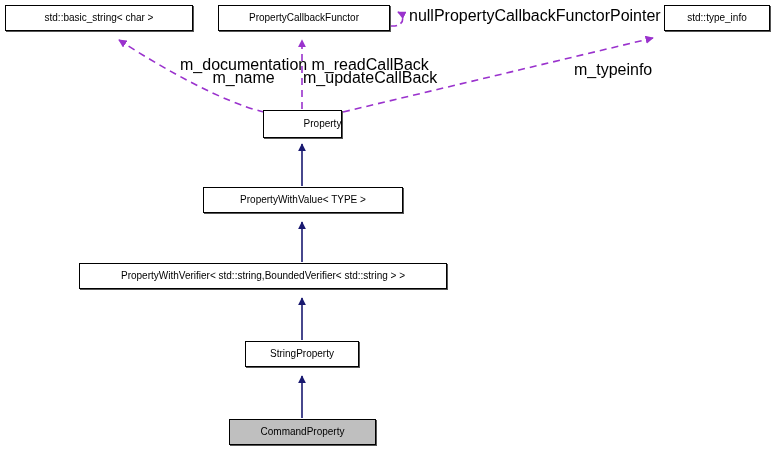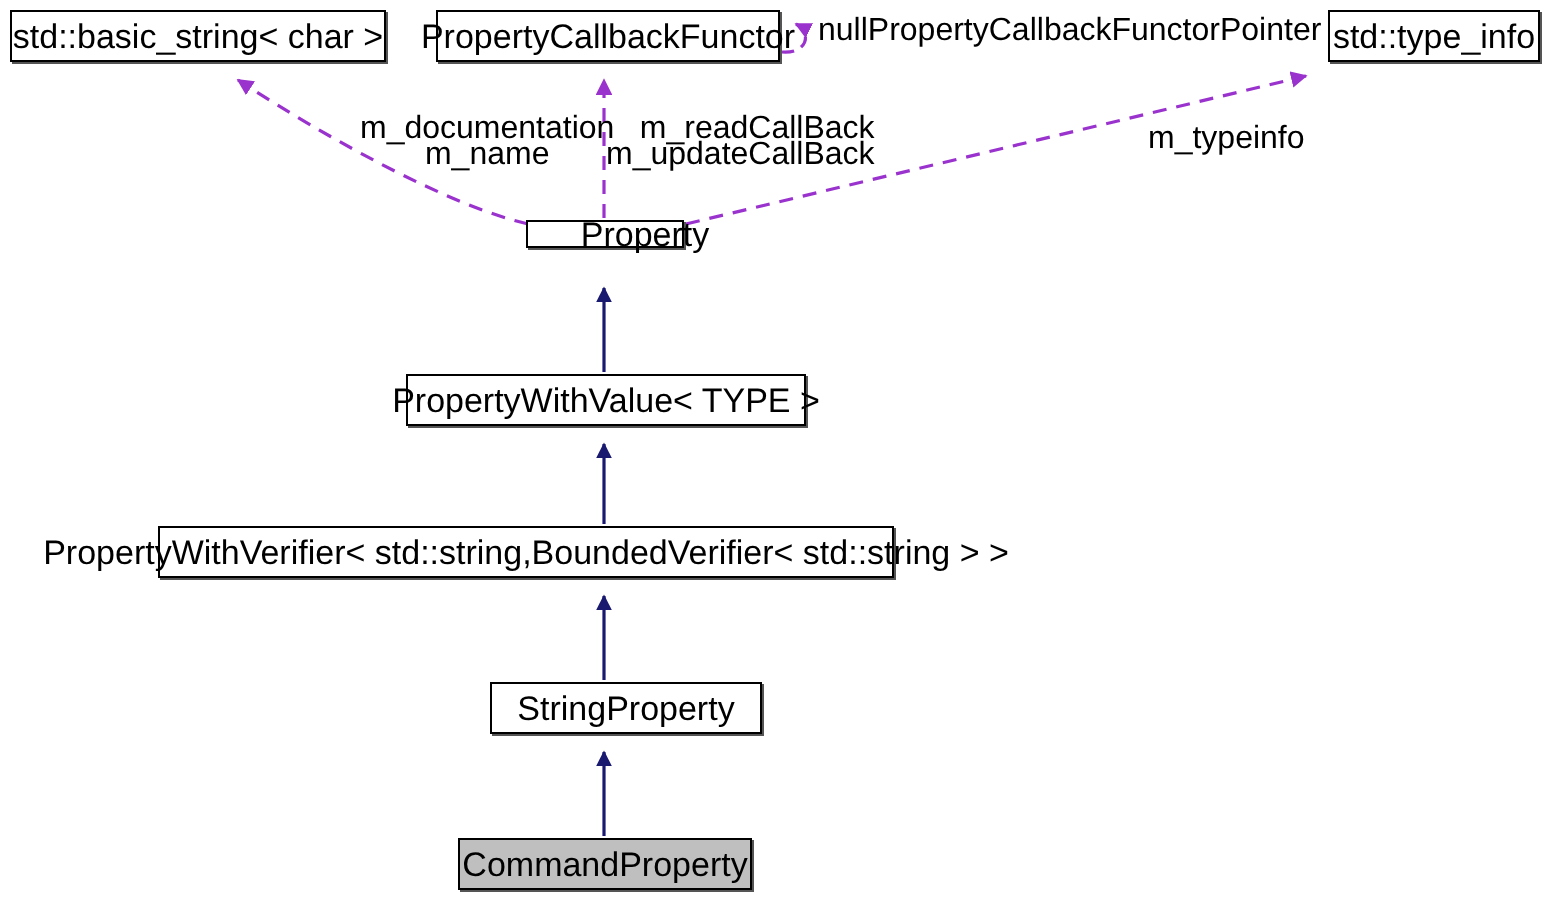--- a/index.html
+++ b/index.html
@@ -23,21 +23,21 @@
     top: 0;
     width: 776px;
     height: 451px;
   }
   .node {
     position: absolute;
     box-sizing: border-box;
     border: 1px solid #000000;
     background: #ffffff;
     color: #000000;
-    font-size: 17px;
+    font-size: 10px;
     line-height: 1;
     display: flex;
     align-items: center;
     justify-content: center;
     white-space: nowrap;
     letter-spacing: 0px;
     box-shadow: 1px 1px 0 0 #555555;
   }
   .node.highlight {
     background: #bfbfbf;
@@ -91,43 +91,43 @@
   </div>
 
   <div class="node" style="left:218px; top:5px; width:172px; height:26px;">
     <span class="node-label">PropertyCallbackFunctor</span>
   </div>
 
   <div class="node" style="left:664px; top:5px; width:106px; height:26px;">
     <span class="node-label">std::type_info</span>
   </div>
 
-  <div class="node" style="left:263px; top:110px; width:79px; height:14px;padding-left:40px;">
+  <div class="node" style="left:263px; top:110px; width:79px; height:28px;padding-left:40px;">
     <span class="node-label">Property</span>
   </div>
 
   <div class="node" style="left:203px; top:187px; width:200px; height:26px;">
     <span class="node-label">PropertyWithValue&lt; TYPE &gt;</span>
   </div>
 
   <div class="node" style="left:79px; top:263px; width:368px; height:26px;">
     <span class="node-label">PropertyWithVerifier&lt; std::string,BoundedVerifier&lt; std::string &gt; &gt;</span>
   </div>
 
-  <div class="node" style="left:245px; top:341px; width:136px; height:26px;">
+  <div class="node" style="left:245px; top:341px; width:114px; height:26px;">
     <span class="node-label">StringProperty</span>
   </div>
 
   <div class="node highlight" style="left:229px; top:419px; width:147px; height:26px;">
     <span class="node-label">CommandProperty</span>
   </div>
 
   <div class="edge-label" style="left:180px; top:58px;">m_documentation
 m_name</div>
 
-  <div class="edge-label" style="left:303px; top:58px; text-align:right;">m_readCallBack
+  <div class="edge-label" style="left:303px; top:58px; text-align:center;">m_readCallBack
 m_updateCallBack</div>
 
   <div class="edge-label" style="left:409px; top:9px; text-align:left;">nullPropertyCallbackFunctorPointer</div>
 
   <div class="edge-label" style="left:558px; top:63px; text-align:left;padding-left:16px;">m_typeinfo</div>
 
 </div>
 
 </body></html>

